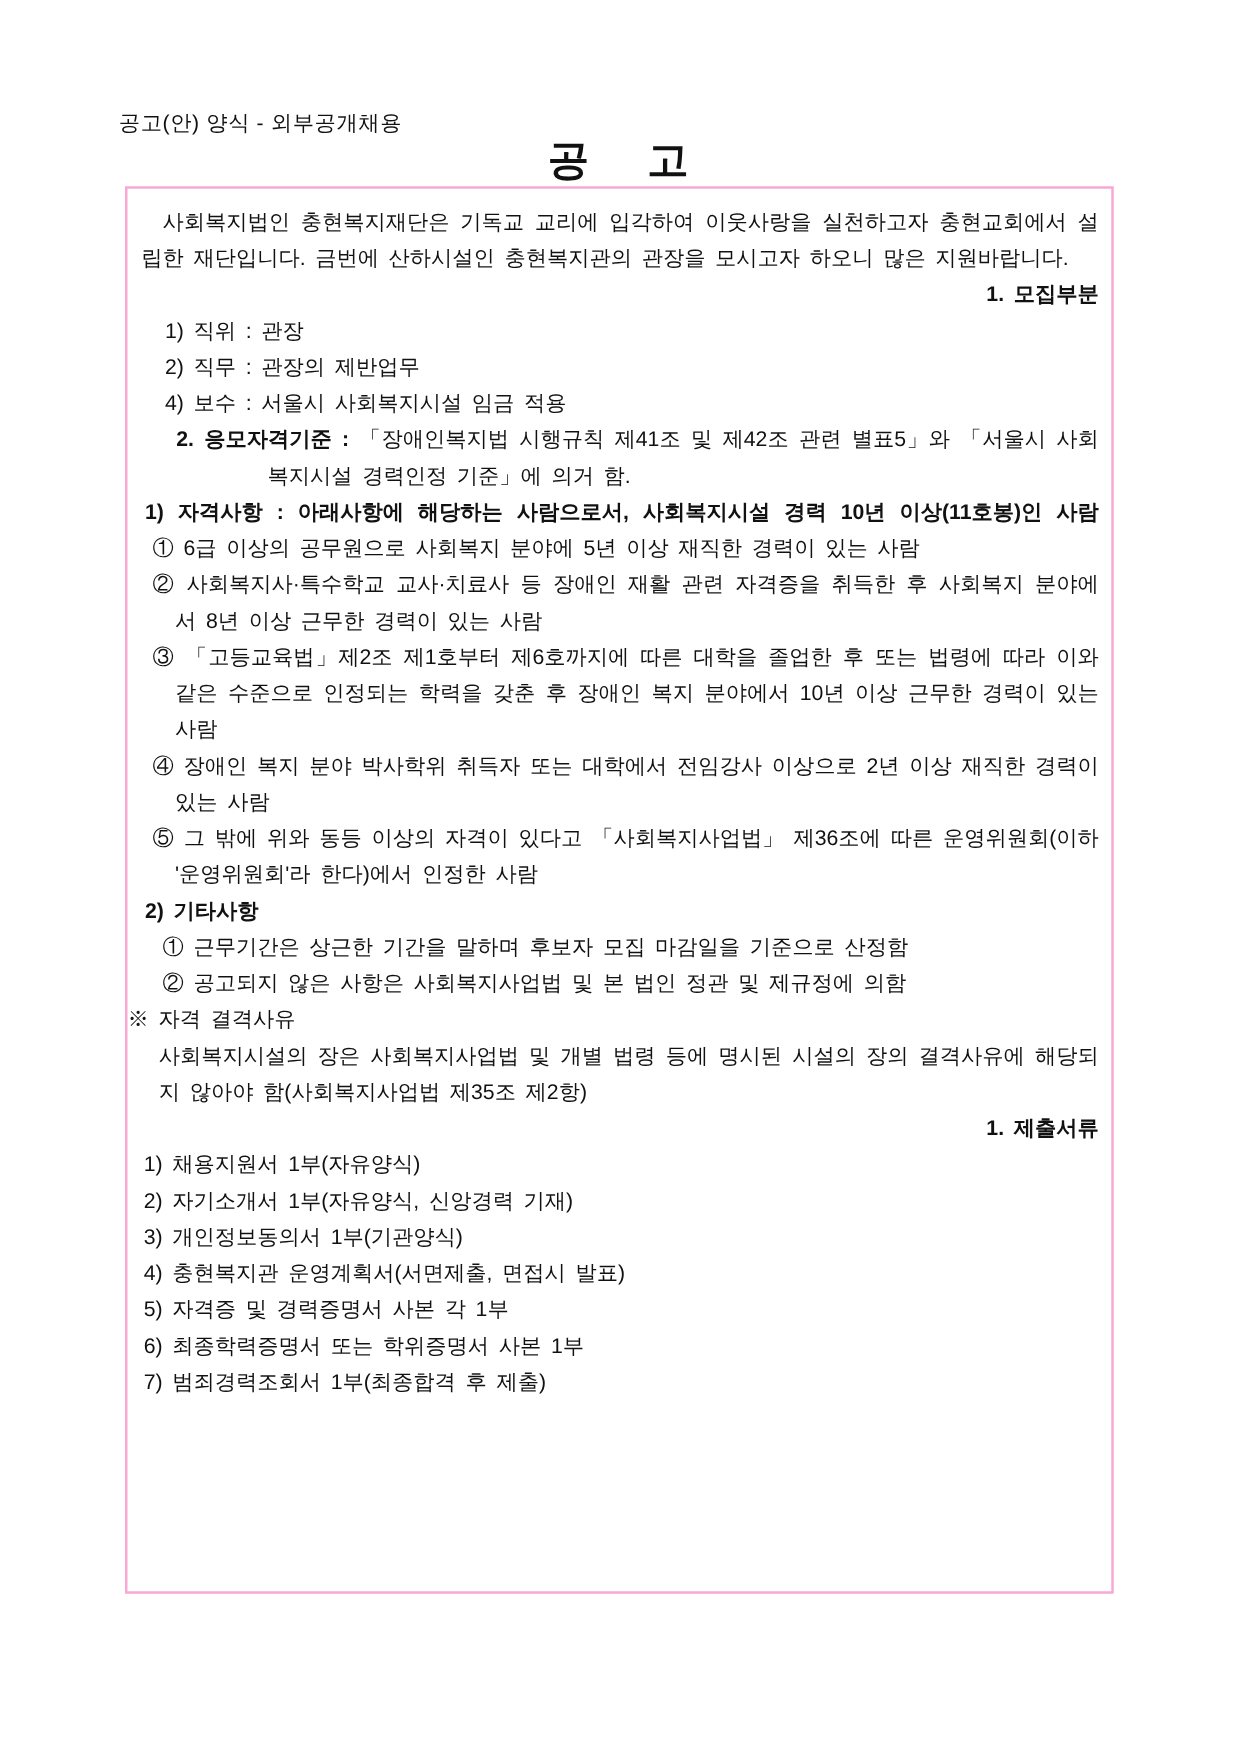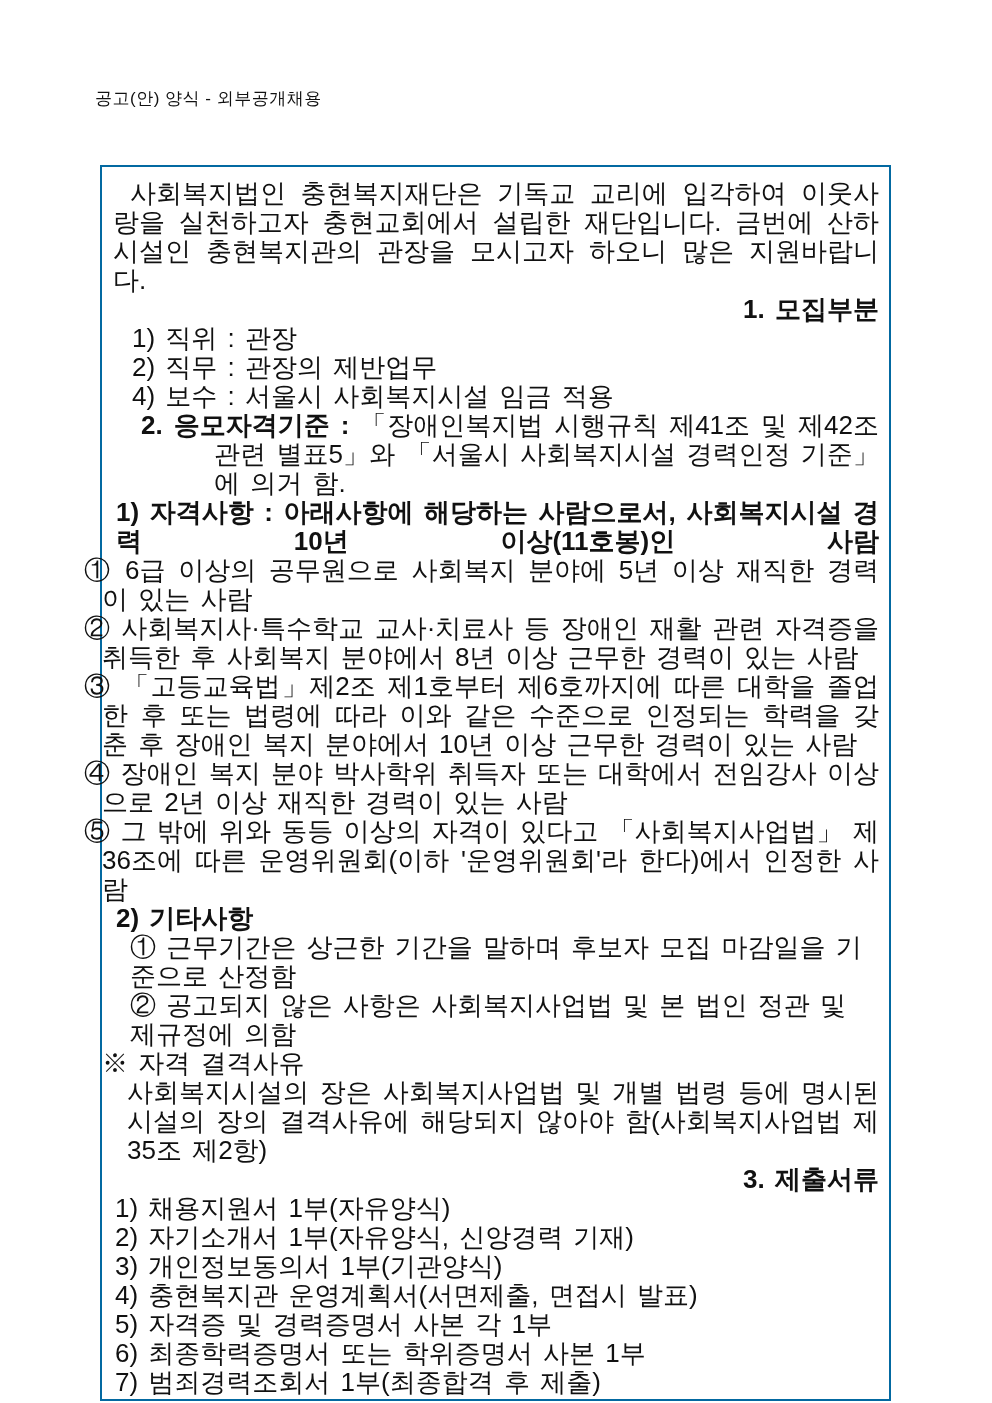--- a/index.html
+++ b/index.html
@@ -27,59 +27,60 @@
     width: 791px;
     text-align: center;
     font-size: 33px;
     font-weight: bold;
     white-space: pre;
     letter-spacing: 2px;
   }
   .notice-box {
     position: absolute;
     left: 100px;
-    top: 165px;
+    top: 149px;
     width: 791px;
     min-height: 1126px;
     box-sizing: border-box;
-    border: 2px solid #0369a1;
+    border: 2px solid #f9a8d4;
     padding: 12px 10px 2px 0;
-    font-size: 26px;
+    font-size: 17px;
     line-height: 29px;
     word-spacing: 3px;
   }
   .notice-box p, .notice-box div { margin: 0; }
   .b { font-weight: bold; margin-left: 31px; }
   .j { text-align: justify; }
   .jl { text-align: justify; text-align-last: justify; }
 
   .intro        { padding-left: 11px; text-indent: 17px; }
   .sec-head     { padding-left: 8px;  font-weight: bold; text-align: right; }
   .s1-item      { padding-left: 30px; }
   .sec2-head    { padding-left: 112px; text-indent: -104px; }
   .sub-head     { padding-left: 14px; font-weight: bold; }
-  .circ-item    { text-indent: -18px; }
+  .circ-item    { padding-left: 38px; text-indent: -18px; }
   .etc-item     { padding-left: 28px; }
   .note-label   { }
   .note-body    { padding-left: 25px; }
   .s3-item      { padding-left: 13px; }
 
   .mt-sec1 { margin-top: 22px; }
   .mt-sec2 { margin-top: 15px; }
   .mt-etc  { margin-top: 14px; }
   .mt-note { margin-top: 16px; }
   .mt-sec3 { margin-top: 24px; }
 </style>
 </head>
 <body>
 
 <div class="page">
 
   <div class="form-label">공고(안) 양식 - 외부공개채용</div>
 
+  <div class="doc-title">공    고</div>
 
   <div class="notice-box">
 
     <p class="intro j">사회복지법인 충현복지재단은 기독교 교리에 입각하여 이웃사랑을 실천하고자 충현교회에서 설립한 재단입니다. 금번에 산하시설인 충현복지관의 관장을 모시고자 하오니 많은 지원바랍니다.</p>
 
     <div class="sec-head mt-sec1">1. 모집부분</div>
     <div class="s1-item">1) 직위 : 관장</div>
     <div class="s1-item">2) 직무 : 관장의 제반업무</div>
     <div class="s1-item">4) 보수 : 서울시 사회복지시설 임금 적용</div>
 
@@ -92,21 +93,21 @@
     <p class="circ-item j">④ 장애인 복지 분야 박사학위 취득자 또는 대학에서 전임강사 이상으로 2년 이상 재직한 경력이 있는 사람</p>
     <p class="circ-item j">⑤ 그 밖에 위와 동등 이상의 자격이 있다고 「사회복지사업법」 제36조에 따른 운영위원회(이하 '운영위원회'라 한다)에서 인정한 사람</p>
 
     <div class="sub-head mt-etc">2) 기타사항</div>
     <div class="etc-item">① 근무기간은 상근한 기간을 말하며 후보자 모집 마감일을 기준으로 산정함</div>
     <div class="etc-item">② 공고되지 않은 사항은 사회복지사업법 및 본 법인 정관 및 제규정에 의함</div>
 
     <div class="note-label mt-note">※ 자격 결격사유</div>
     <p class="note-body j">사회복지시설의 장은 사회복지사업법 및 개별 법령 등에 명시된 시설의 장의 결격사유에 해당되지 않아야 함(사회복지사업법 제35조 제2항)</p>
 
-    <div class="sec-head mt-sec3">3. 제출서류</div>
+    <div class="sec-head mt-sec3">1. 제출서류</div>
     <div class="s3-item">1) 채용지원서 1부(자유양식)</div>
     <div class="s3-item">2) 자기소개서 1부(자유양식, 신앙경력 기재)</div>
     <div class="s3-item">3) 개인정보동의서 1부(기관양식)</div>
     <div class="s3-item">4) 충현복지관 운영계획서(서면제출, 면접시 발표)</div>
     <div class="s3-item">5) 자격증 및 경력증명서 사본 각 1부</div>
     <div class="s3-item">6) 최종학력증명서 또는 학위증명서 사본 1부</div>
     <div class="s3-item">7) 범죄경력조회서 1부(최종합격 후 제출)</div>
 
   </div>
 

